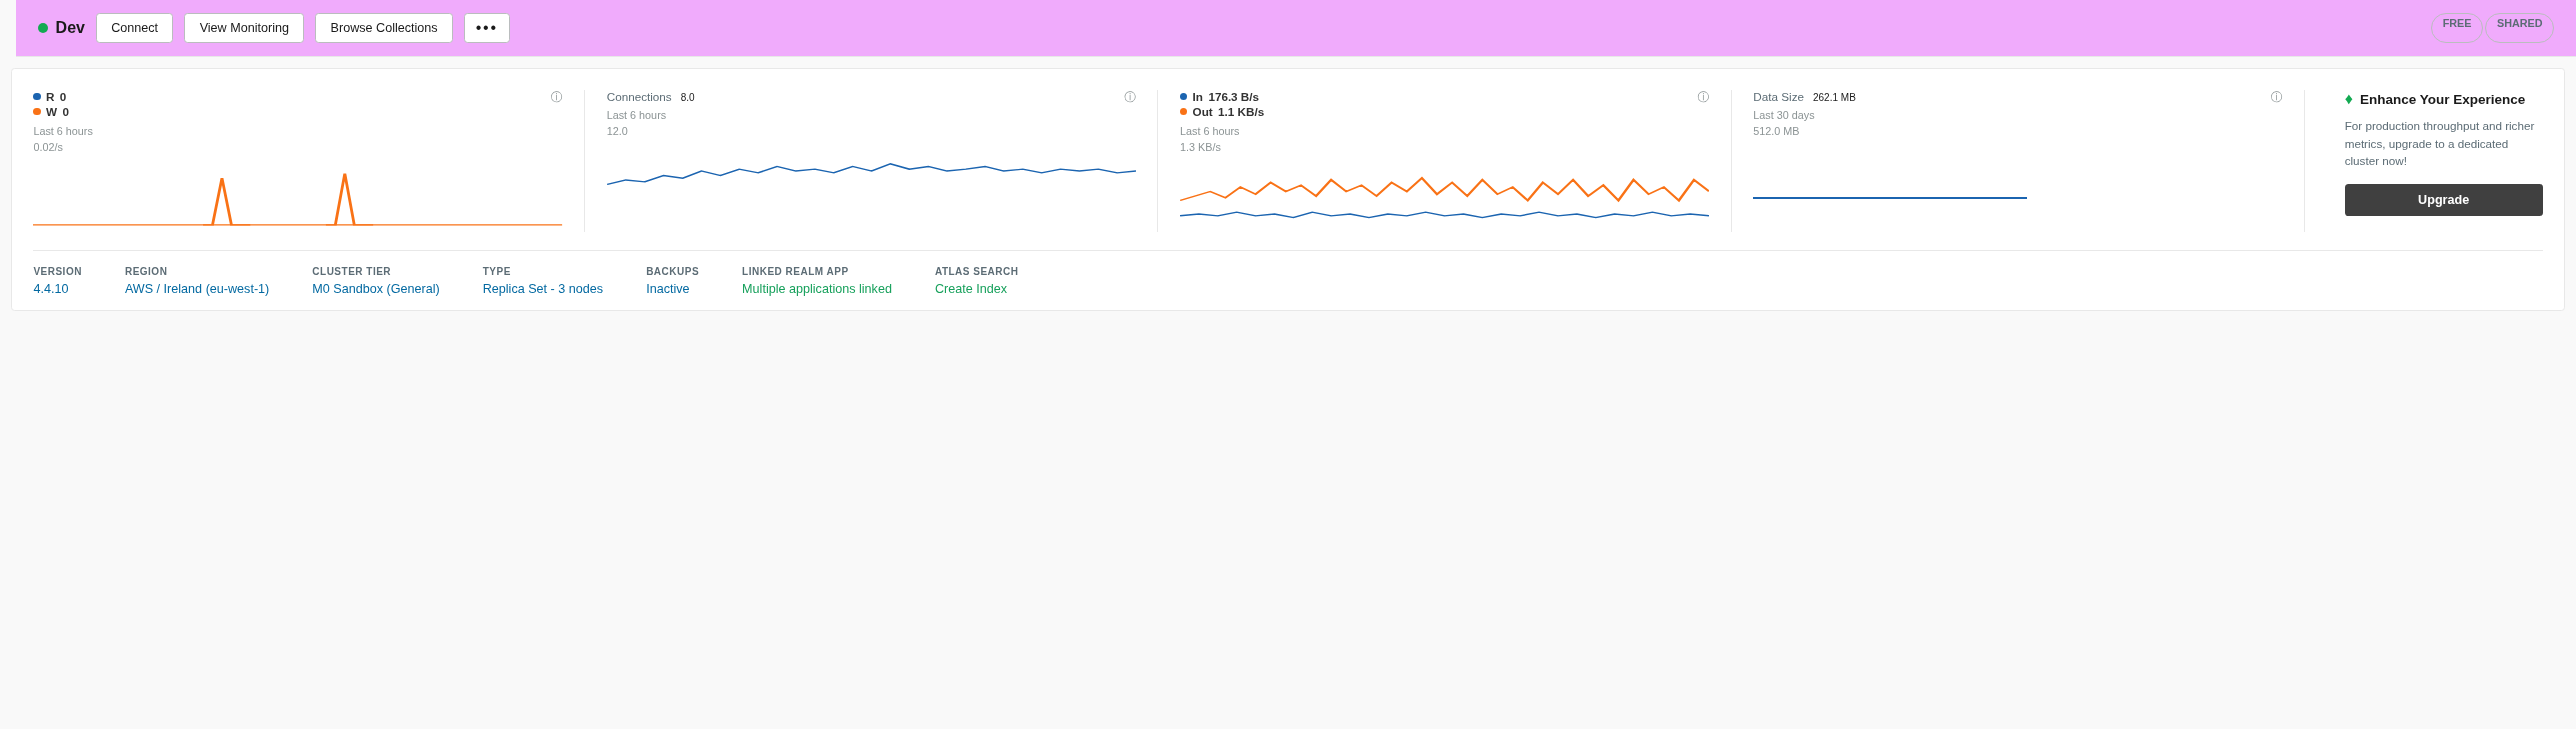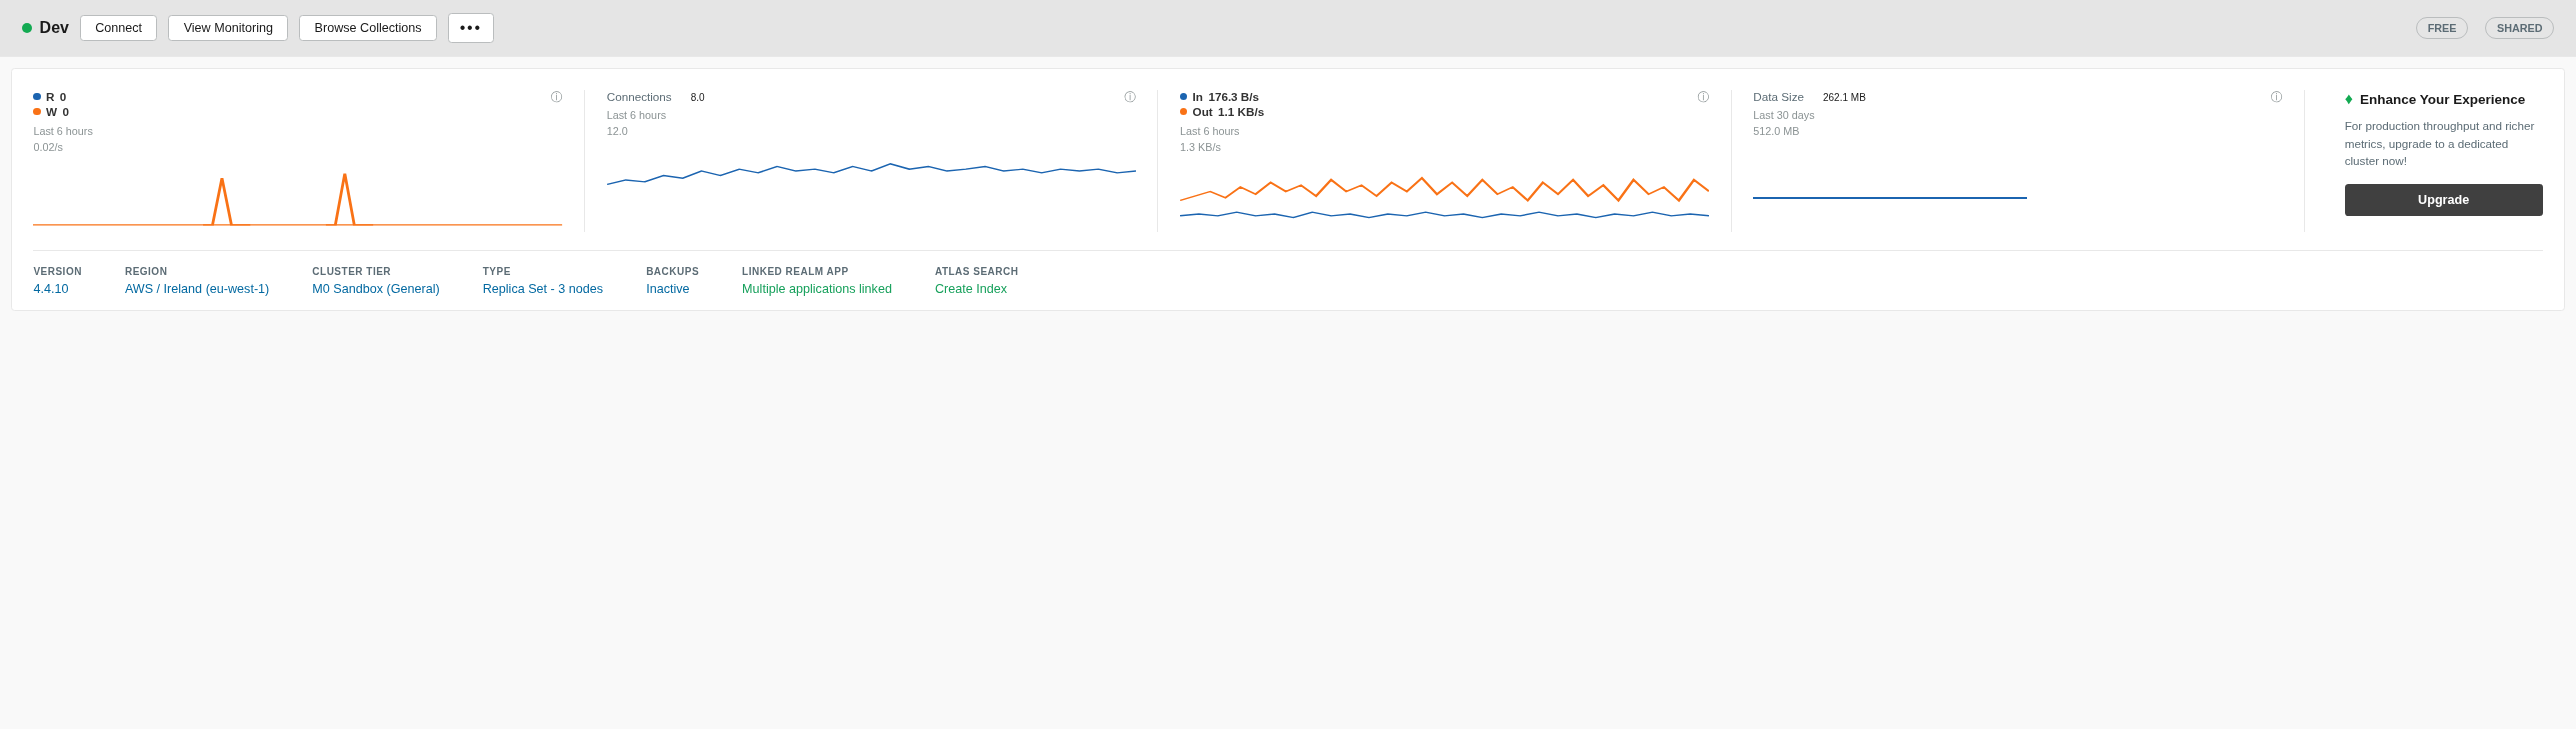--- a/index.html
+++ b/index.html
@@ -3,26 +3,26 @@
   <meta charset="utf-8">
   <style>
     * { box-sizing: border-box; margin: 0; padding: 0; }
     body {
       font-family: -apple-system, BlinkMacSystemFont, 'Segoe UI', sans-serif;
       background: #f9f9f9;
       color: #333;
       font-size: 12.6px;
     }
     .top-bar {
-      background: #e5e5e5;
+      background: #f0abfc;
       border-bottom: 0.9px solid #e8e8e8;
       padding: 12.6px 21.6px;
       display: flex;
-      align-items: center;
       gap: 10.8px;
+      margin-left: 16px;
     }
     .cluster-name {
       display: flex;
       align-items: center;
       gap: 7.2px;
       font-weight: 700;
       font-size: 16px;
       color: #1a1a1a;
     }
     .green-dot {
@@ -39,21 +39,21 @@
       padding: 5.4px 14.4px;
       font-size: 12.6px;
       color: #1a1a1a;
       cursor: pointer;
       white-space: nowrap;
     }
     .top-btn.dots { padding: 5.4px 10.8px; font-size: 16px; letter-spacing: 1.8px; }
     .top-right {
       margin-left: auto;
       display: flex;
-      gap: 17px;
+      gap: 2px;
     }
     .badge {
       border: 0.9px solid #babdbe;
       border-radius: 18px;
       padding: 3.6px 10.8px;
       font-size: 10.8px;
       font-weight: 600;
       color: #5c6c75;
     }
     .main-content {
@@ -190,21 +190,21 @@
       margin-top: 40px;
     }
     .info-icon {
       color: #8b9394;
       font-size: 11.7px;
       cursor: pointer;
     }
     .connections-header {
       display: flex;
       align-items: baseline;
-      gap: 19px;
+      gap: 9px;
     }
   </style>
 </head>
 <body>
 
 <div class="top-bar">
   <div class="cluster-name">
     <div class="green-dot"></div>
     <span>Dev</span>
   </div>

